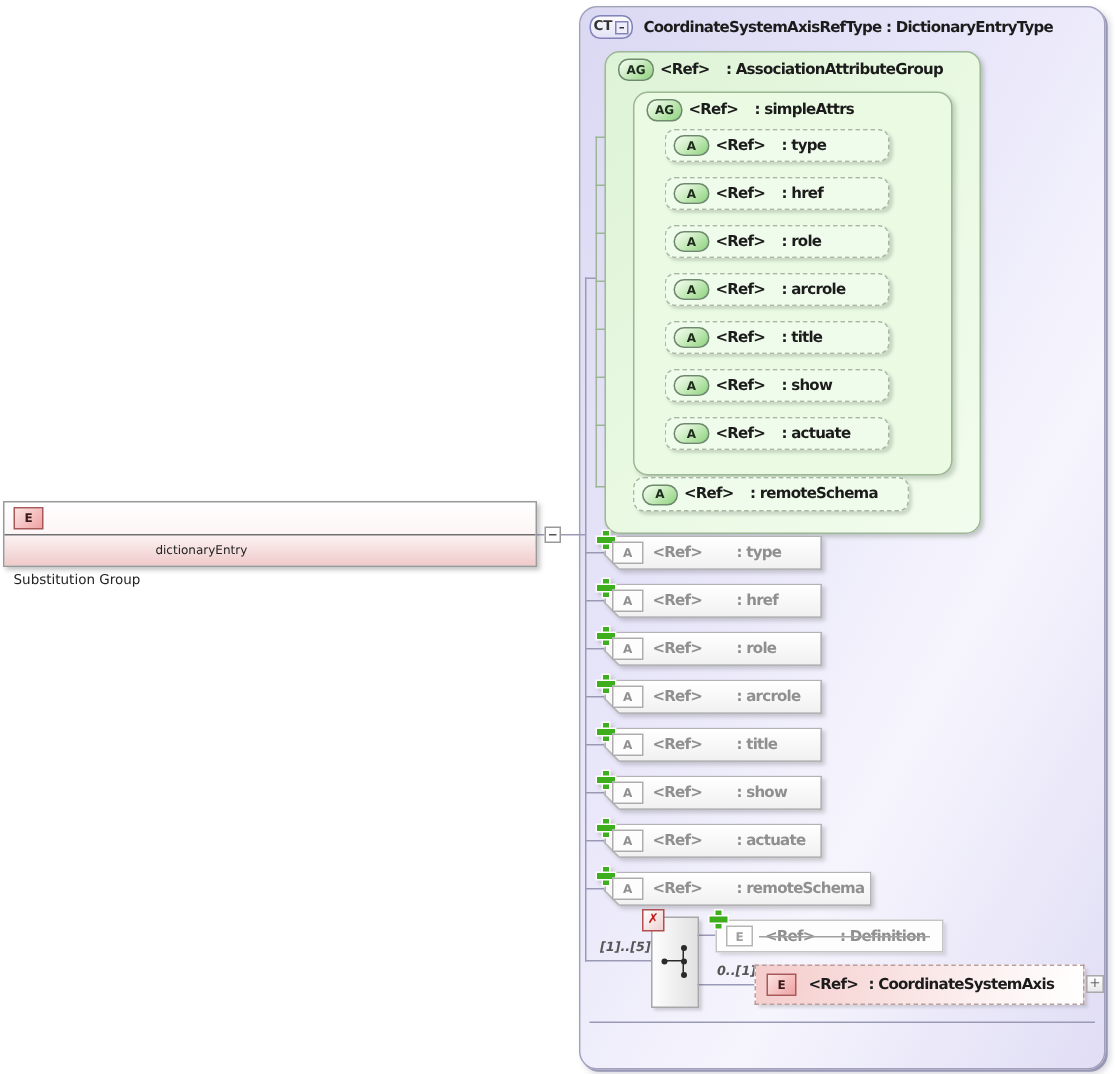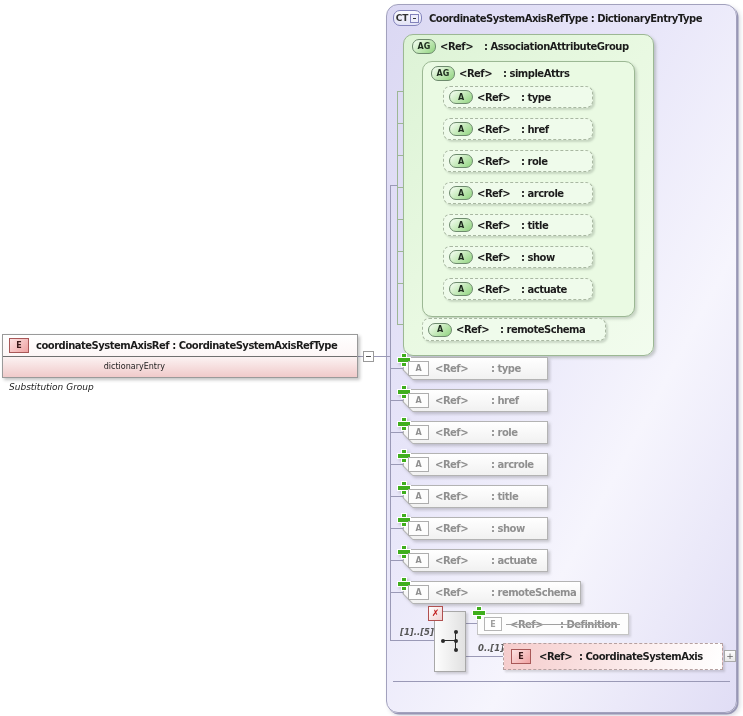--- a/index.html
+++ b/index.html
@@ -88,21 +88,21 @@
 
   
   .anno-sep{position:absolute;left:393px;top:681px;width:337px;height:1px;background:#9a99b6;}
   .anno{position:absolute;left:393px;top:685px;width:342px;font-style:italic;font-size:9px;line-height:10.5px;color:#2a2a2a;}
 
   
   .element-box{position:absolute;left:2px;top:334px;width:356px;height:44px;border:1px solid #9a9a9a;box-sizing:border-box;
     background:linear-gradient(to bottom,#ffffff 0%,#fdf6f6 48%,#f0caca 100%);box-shadow:2px 2px 3px rgba(60,60,60,.3);}
   .el-title{height:21px;display:flex;align-items:center;gap:7px;padding:0 6px;}
   .el-sub{border-top:1px solid #707070;height:19px;display:flex;align-items:center;padding:0 6px;}
-  .sub-label{font-style:italic;font-size:9px;color:#222;white-space:nowrap;margin-top:40px;}
+  .sub-label{font-size:9px;color:#222;white-space:nowrap;margin-top:40px;}
   .sub-value{margin-left:10px;font-size:8px;font-weight:normal;color:#222;white-space:nowrap;}
 
   .conn-sq{position:absolute;left:363px;top:351px;width:11px;height:11px;border:1px solid #9a9a9a;background:#fff;
     display:flex;align-items:center;justify-content:center;box-sizing:border-box;}
   .conn-sq::after{content:"";width:5px;height:1px;background:#555;}
 </style>
 </head>
 <body>
 
 <div class="stage">
@@ -310,21 +310,20 @@
     <span class="t r">&lt;Ref&gt;</span>
     <span class="t">: CoordinateSystemAxis</span>
   </div>
   <div class="expand-btn">+</div>
 
   <div class="anno-sep"></div>
 
   <div class="element-box">
     <div class="el-title">
       <span class="badge-e-red">E</span>
-      <span class="t">coordinateSystemAxisRef : CoordinateSystemAxisRefType</span>
     </div>
     <div class="el-sub">
       <span class="sub-label">Substitution Group</span>
       <span class="sub-value">dictionaryEntry</span>
     </div>
   </div>
   <div class="conn-sq"></div>
 
 </div>
 

